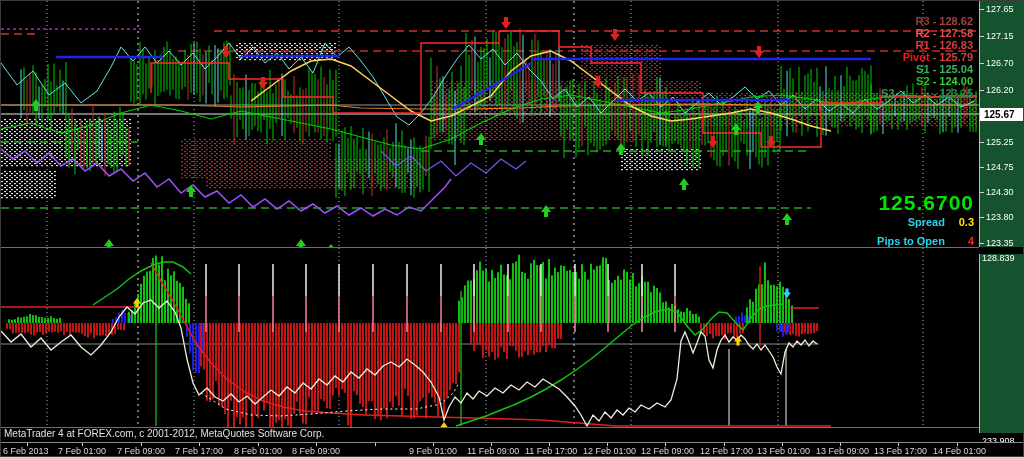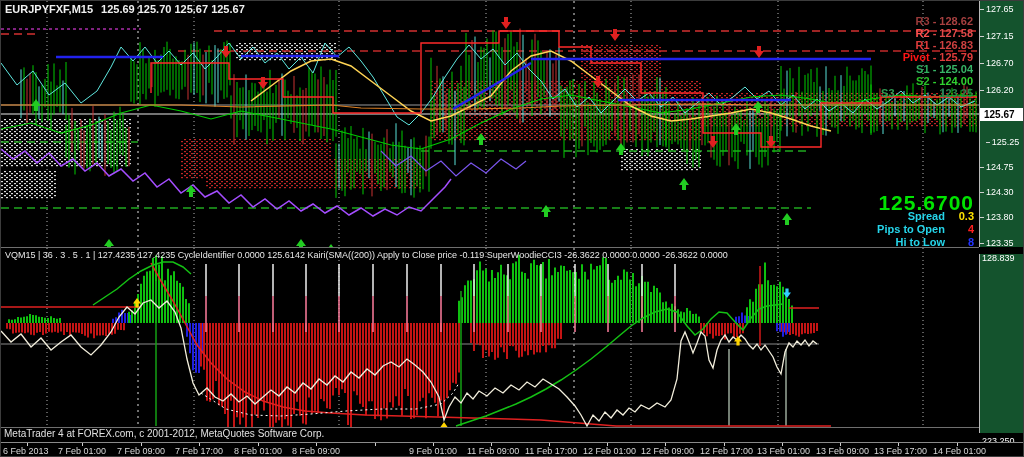--- a/index.html
+++ b/index.html
@@ -10,21 +10,21 @@
   #ind-panel{top:247px;height:179px;border-bottom:1px solid #6f6f6f}
   #axis-top,#axis-bottom{position:absolute;left:978px;width:46px;background:#14532d;border-left:1px solid #b9b9b9;box-sizing:border-box}
   #axis-top{top:0;height:246px}
   #axis-bottom{top:253px;height:179px}
   .chart-title{position:absolute;top:2px;left:4px;font-size:11px;font-weight:bold;color:#f0f0f0;white-space:nowrap}
   .ohlc{margin-left:8px;font-weight:bold}
   #pivot-box{position:absolute;top:14px;right:6px;text-align:right;font-size:11px;font-weight:bold;line-height:12px}
   .pivot-row{white-space:nowrap}
   #quote-box{position:absolute;right:5px;top:196px;text-align:right;line-height:12px}
   .q-price{font-size:21px;font-weight:bold;color:#00E400;letter-spacing:1px}
-  .q-row{font-size:11px;font-weight:bold;white-space:nowrap;margin-top:1px}
+  .q-row{font-size:11px;font-weight:bold;white-space:nowrap;margin-top:7px}
   .q-label{color:#25D5EA}
   .q-val{display:inline-block;min-width:26px;text-align:right}
   .tick{position:absolute;left:0;width:100%;font-size:9px;color:#fff;white-space:nowrap}
   .tick .dash{display:inline-block;width:4px;height:1px;background:#cfcfcf;vertical-align:middle;margin-right:2px}
   #price-box{position:absolute;left:0;top:107px;width:45px;height:13px;background:#fff;color:#000;
              font-size:10px;font-weight:bold;line-height:13px;padding-left:4px;box-sizing:border-box}
   .ind-tick{position:absolute;left:2px;font-size:9px;color:#fff}
   #ind-header{position:absolute;top:2px;left:4px;font-size:9px;color:#e8e8e8;white-space:nowrap}
   #status{position:absolute;left:0;top:427px;width:1024px;height:13px;color:#e0e0e0;font-size:10px;padding-left:3px;box-sizing:border-box}
   #time-axis{position:absolute;left:0;top:441px;width:1024px;height:16px;border-top:1px solid #8a8a8a;background:#000}
@@ -429,23 +429,20 @@
         <polygon points="786,212 781,219 784,219 784,224 788,224 788,219 791,219" fill="#22cc22"></polygon>
         <polygon points="225,57 220,50 223,50 223,45 227,45 227,50 230,50" fill="#e02020"></polygon>
         <polygon points="262,88 257,81 260,81 260,76 264,76 264,81 267,81" fill="#e02020"></polygon>
         <polygon points="505,28 500,21 503,21 503,16 507,16 507,21 510,21" fill="#e02020"></polygon>
         <polygon points="597,87 592,80 595,80 595,75 599,75 599,80 602,80" fill="#e02020"></polygon>
         <polygon points="614,40 609,33 612,33 612,28 616,28 616,33 619,33" fill="#e02020"></polygon>
         <polygon points="712,147 707,140 710,140 710,135 714,135 714,140 717,140" fill="#e02020"></polygon>
         <polygon points="758,57 753,50 756,50 756,45 760,45 760,50 763,50" fill="#e02020"></polygon>
         <polygon points="770,147 765,140 768,140 768,135 772,135 772,140 775,140" fill="#e02020"></polygon>
       </svg>
-    <div class="chart-title">
-      <span>EURJPYFXF,M15</span><span class="ohlc">125.69 125.70 125.67 125.67</span>
-    </div>
     <div id="pivot-box">
         <div class="pivot-row"><span style="color: rgb(155, 59, 59);">R3</span><span style="color: rgb(168, 64, 64);"> - 128.62</span></div>
         <div class="pivot-row"><span style="color: rgb(255, 80, 80); text-align: right;">R2</span><span style="color: rgb(223, 74, 74);"> - 127.58</span></div>
         <div class="pivot-row"><span style="color: rgb(224, 60, 60);">R1</span><span style="color: rgb(207, 64, 64);"> - 126.83</span></div>
         <div class="pivot-row"><span style="color: rgb(255, 21, 21);">Pivot</span><span style="color: rgb(224, 60, 60);"> - 125.79</span></div>
         <div class="pivot-row"><span style="color: rgb(47, 174, 94);">S1</span><span style="color: rgb(56, 181, 103);"> - 125.04</span></div>
         <div class="pivot-row"><span style="color: rgb(40, 193, 40);">S2</span><span style="color: rgb(48, 210, 48);"> - 124.00</span></div>
         <div class="pivot-row"><span style="color: rgb(46, 158, 84);">S3</span><span style="color: rgb(39, 134, 74); padding-left: 35px;"> - 123.25</span></div>
       </div>
     <div id="quote-box">
@@ -458,21 +455,21 @@
     </div>
   </div>
 
   <div id="axis-top">
     <div id="top-ticks">
         <div class="tick" style="top: 3px;"><span class="dash"></span>127.65</div>
         <div class="tick" style="top: 30px;"><span class="dash"></span>127.15</div>
         <div class="tick" style="top: 57px;"><span class="dash"></span>126.70</div>
         <div class="tick" style="top: 84px;"><span class="dash"></span>126.20</div>
         <div class="tick" style="top: 111px;"><span class="dash"></span>125.75</div>
-        <div class="tick" style="top: 136px; text-align: center;"><span class="dash"></span>125.25</div>
+        <div class="tick" style="top: 136px;"><span class="dash"></span>125.25</div>
         <div class="tick" style="top: 161px;"><span class="dash"></span>124.75</div>
         <div class="tick" style="top: 186px;"><span class="dash"></span>124.30</div>
         <div class="tick" style="top: 211px;"><span class="dash"></span>123.80</div>
         <div class="tick" style="top: 237px;"><span class="dash"></span>123.35</div>
       </div>
     <div id="price-box">125.67</div>
   </div>
 
   <div id="ind-panel" class="panel">
     <svg id="ind-svg" width="978" height="179" viewBox="0 247 978 179">
@@ -872,26 +869,25 @@
         <polyline points="788,307 818,307" fill="none" stroke="#e02020" stroke-width="1.5"></polyline>
         <polyline points="92,304 104,296 116,288 128,278 140,270 152,264 162,261 172,261 182,266 190,273" fill="none" stroke="#14c014" stroke-width="1.5"></polyline>
         <polyline points="455,425 470,420 485,415 500,409 515,403 530,396 545,388 560,379 575,369 590,358 605,346 618,335 630,325 642,317 654,311 666,308 676,311 686,325 694,334 702,328 710,318 718,311 726,312 734,321 742,329 750,317 758,308 766,305 774,304 782,303" fill="none" stroke="#14c014" stroke-width="1.5"></polyline>
         <polyline points="0,330 10,341 20,333 30,346 40,337 50,349 60,341 70,334 80,346 90,354 100,344 110,331 118,316 126,306 134,313 142,302 150,299 158,307 166,300 174,311 180,327 186,358 192,382 198,394 206,387 214,396 222,400 230,393 238,401 246,395 254,403 262,396 270,389 278,395 286,386 294,392 302,382 310,388 318,378 326,384 334,375 342,381 350,371 358,377 366,368 374,374 382,365 390,361 398,366 406,358 414,364 422,371 430,381 438,396 443,419 448,406 454,396 460,402 466,392 472,398 478,390 486,395 494,387 502,392 510,384 518,389 526,381 534,386 542,378 550,383 558,388 566,396 574,405 580,414 586,425 592,414 598,420 604,411 610,417 616,409 622,414 628,407 634,411 640,404 648,408 656,402 664,406 670,399 676,378 680,340 684,331 688,341 692,352 696,342 700,331 704,335 708,359 712,367 716,349 720,339 724,334 728,341 732,336 736,339 740,334 744,338 748,344 752,348 756,343 760,349 764,344 768,350 772,356 776,366 780,373 784,351 788,342 792,346 796,340 800,344 804,339 808,345 812,340 816,343" fill="none" stroke="#f2eedc" stroke-width="1.3"></polyline>
         <polyline points="200,392 225,408 250,414 280,415 310,413 345,410 380,408 415,408 440,403 452,392 458,382" fill="none" stroke="#ffffff" stroke-width="1" stroke-dasharray="2,3"></polyline>
         <polygon points="136,297 132,302.6 134.4,302.6 134.4,306.6 137.6,306.6 137.6,302.6 140,302.6" fill="#ffd400"></polygon>
         <polygon points="443,421 439,426.6 441.4,426.6 441.4,430.6 444.6,430.6 444.6,426.6 447,426.6" fill="#ffd400"></polygon>
         <polygon points="737,335 733,340.6 735.4,340.6 735.4,344.6 738.6,344.6 738.6,340.6 741,340.6" fill="#ffd400"></polygon>
         <polygon points="786,297 782,291.4 784.4,291.4 784.4,287.4 787.6,287.4 787.6,291.4 790,291.4" fill="#33ccff"></polygon>
       </svg>
-    <div id="ind-header">VQM15 |  36 . 3 . 5 . 1  |  127.4235 127.4235  CycleIdentifier 0.0000 125.6142  Kairi(SMA((200))  Apply to Close price -0.119  SuperWoodieCCI3 -26.3622 0.0000 0.0000 -26.3622 0.0000</div>
   </div>
 
   <div id="axis-bottom">
       <div class="ind-tick" style="top: -1px;">128.839</div>
-      <div class="ind-tick" style="top: 182px;">223.250</div>
+      <div class="ind-tick" style="top: 182px;">233.908</div>
     </div>
 
   <div id="status">
     <span>MetaTrader 4 at FOREX.com, c 2001-2012, MetaQuotes Software Corp.</span>
   </div>
 
   <div id="time-axis">
       <div class="t-tick" style="left: 26px;"></div>
       <div class="t-label" style="left: 2px;">6 Feb 2013</div>
       <div class="t-tick" style="left: 81px;"></div>

